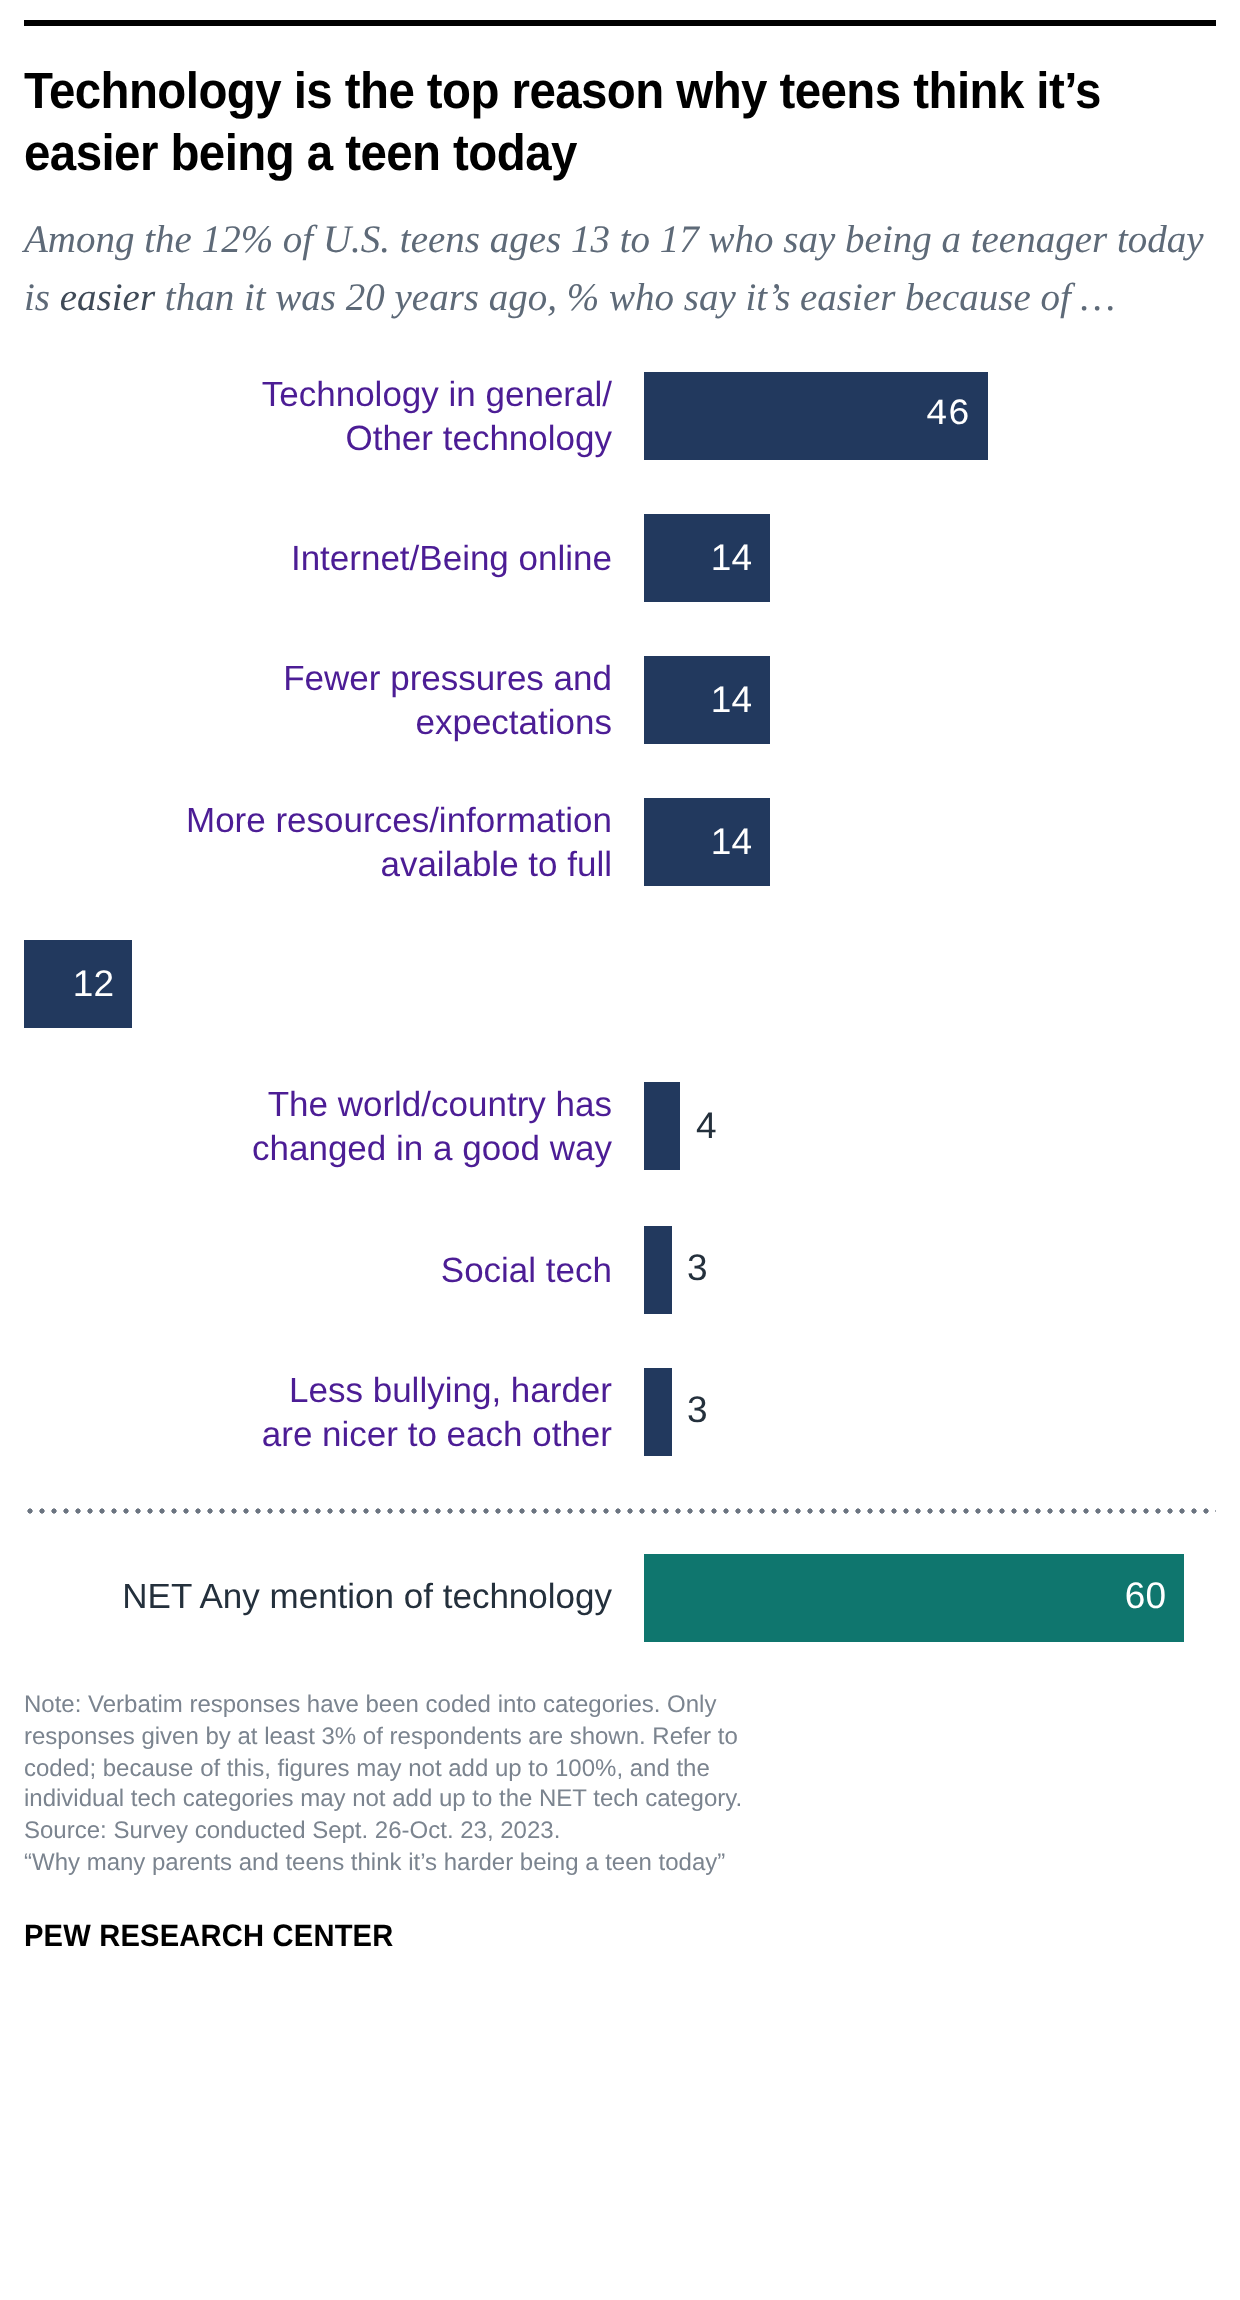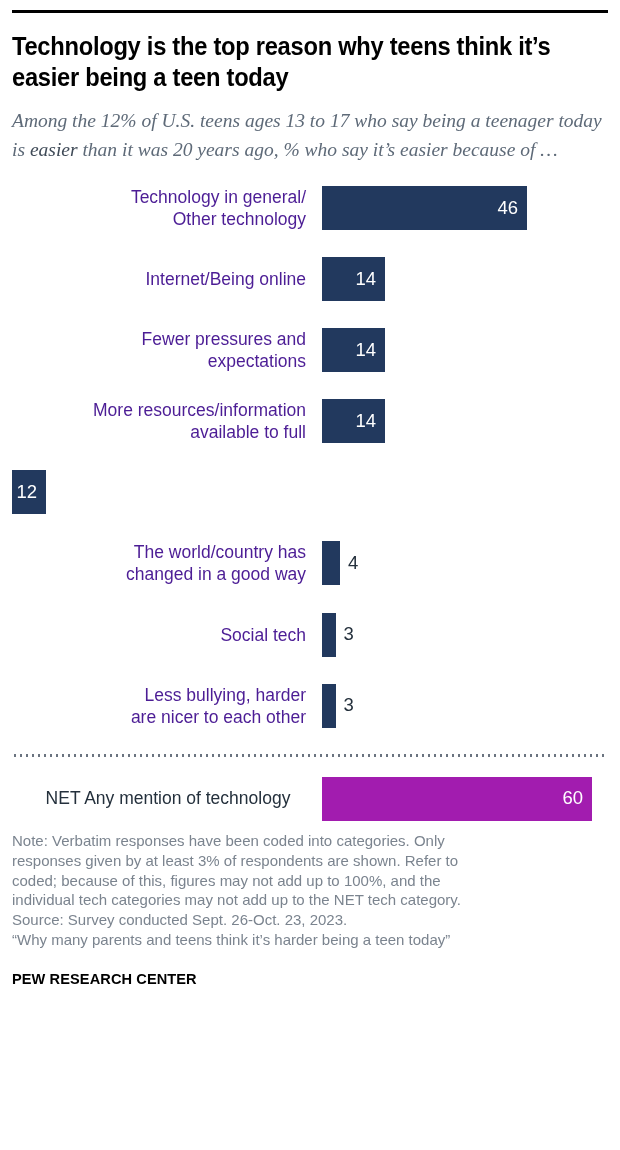--- a/index.html
+++ b/index.html
@@ -77,21 +77,21 @@
   }
   .bar-area {
     position: relative;
     flex: 1;
     height: 44px;
     display: flex;
     align-items: center;
   }
   .bar {
     height: 44px;
-    background: #a21caf;
+    background: #0f766e;
     display: flex;
     align-items: center;
     justify-content: flex-end;
     box-sizing: border-box;
   }
   .bar-value-in {
     color: #ffffff;
     font-size: 18.5px;
     padding-right: 9px;
     line-height: 1;
@@ -113,31 +113,32 @@
     background-position: left center;
   }
   .net-row {
     display: flex;
     align-items: center;
     margin-top: 20px;
     min-height: 44px;
   }
   .net-label {
     width: 310px;
-    text-align: center;
+    text-align: right;
     padding-left: 2px;
+    padding-right: 16px;
     box-sizing: border-box;
     font-size: 17.5px;
     color: #24303c;
   }
 
   
   .note {
-    margin-top: 10px;
-    font-size: 15px;
+    margin-top: 24px;
+    font-size: 12px;
     line-height: 1.33;
     color: #7b848f;
   }
   .note div { margin: 0; }
   .brand {
     margin-top: 20px;
     font-family: "Liberation Sans", sans-serif;
     font-weight: bold;
     font-size: 15.5px;
     letter-spacing: 0.1px;
@@ -157,21 +158,21 @@
 
   <div class="subtitle">
     <span>Among the 12% of U.S. teens ages 13 to 17 who say being a teenager today is </span><b>easier</b><span> than it was 20 years ago, % who say it’s easier because of …</span>
   </div>
 
   <div class="chart" id="chart">
       <div class="row">
         <div class="row-label">Technology in general/
 Other technology</div>
         <div class="bar-area">
-          <div class="bar" style="width: 205px; background: rgb(34, 57, 94);">
+          <div class="bar" style="width: 172px; background: rgb(34, 57, 94); font-family: Liberation Mono, monospace;">
             <span class="bar-value-in">46</span>
           </div>
         </div>
       </div>
       <div class="row">
         <div class="row-label">Internet/Being online</div>
         <div class="bar-area">
           <div class="bar" style="width: 63px; background: rgb(34, 57, 94);">
             <span class="bar-value-in">14</span>
           </div>
@@ -190,21 +191,21 @@
         <div class="row-label">More resources/information
 available to full</div>
         <div class="bar-area">
           <div class="bar" style="width: 63px; background: rgb(34, 57, 94);">
             <span class="bar-value-in">14</span>
           </div>
         </div>
       </div>
       <div class="row">
         <div class="bar-area">
-          <div class="bar" style="width: 34px; background: rgb(34, 57, 94);">
+          <div class="bar" style="width: 54px; background: rgb(34, 57, 94);">
             <span class="bar-value-in">12</span>
           </div>
         </div>
       </div>
       <div class="row">
         <div class="row-label">The world/country has
 changed in a good way</div>
         <div class="bar-area">
           <div class="bar" style="width: 18px; background: rgb(34, 57, 94);"></div>
           <span class="bar-value-out">4</span>

